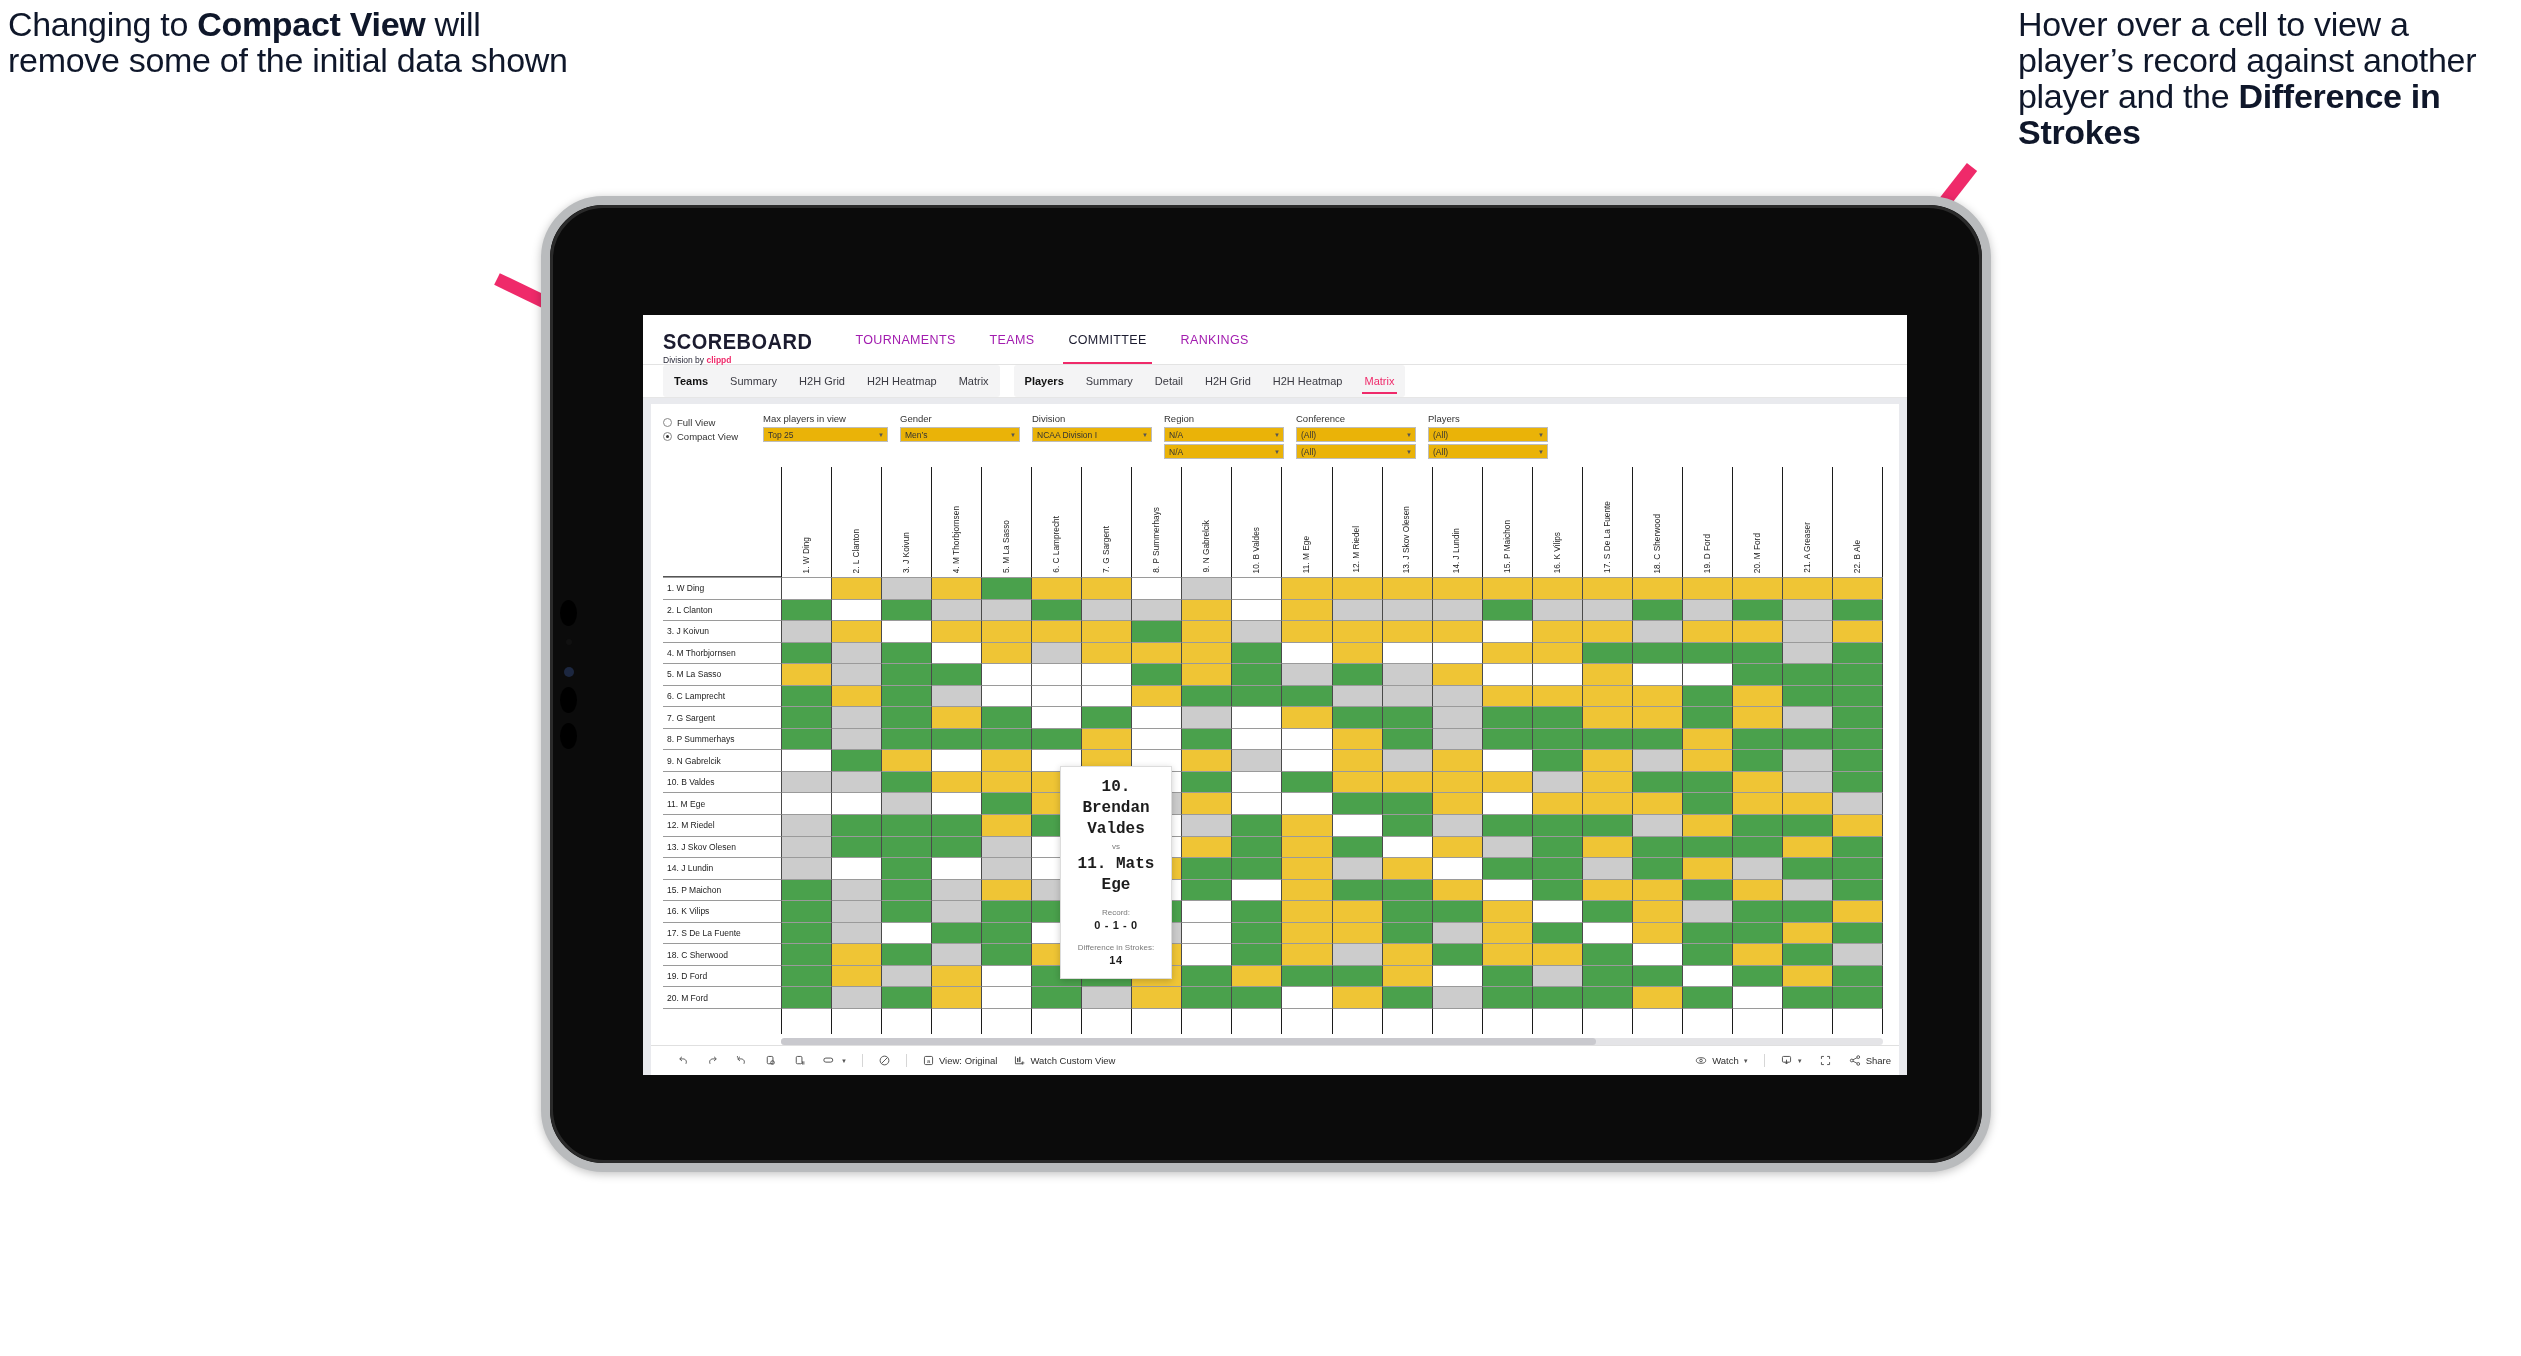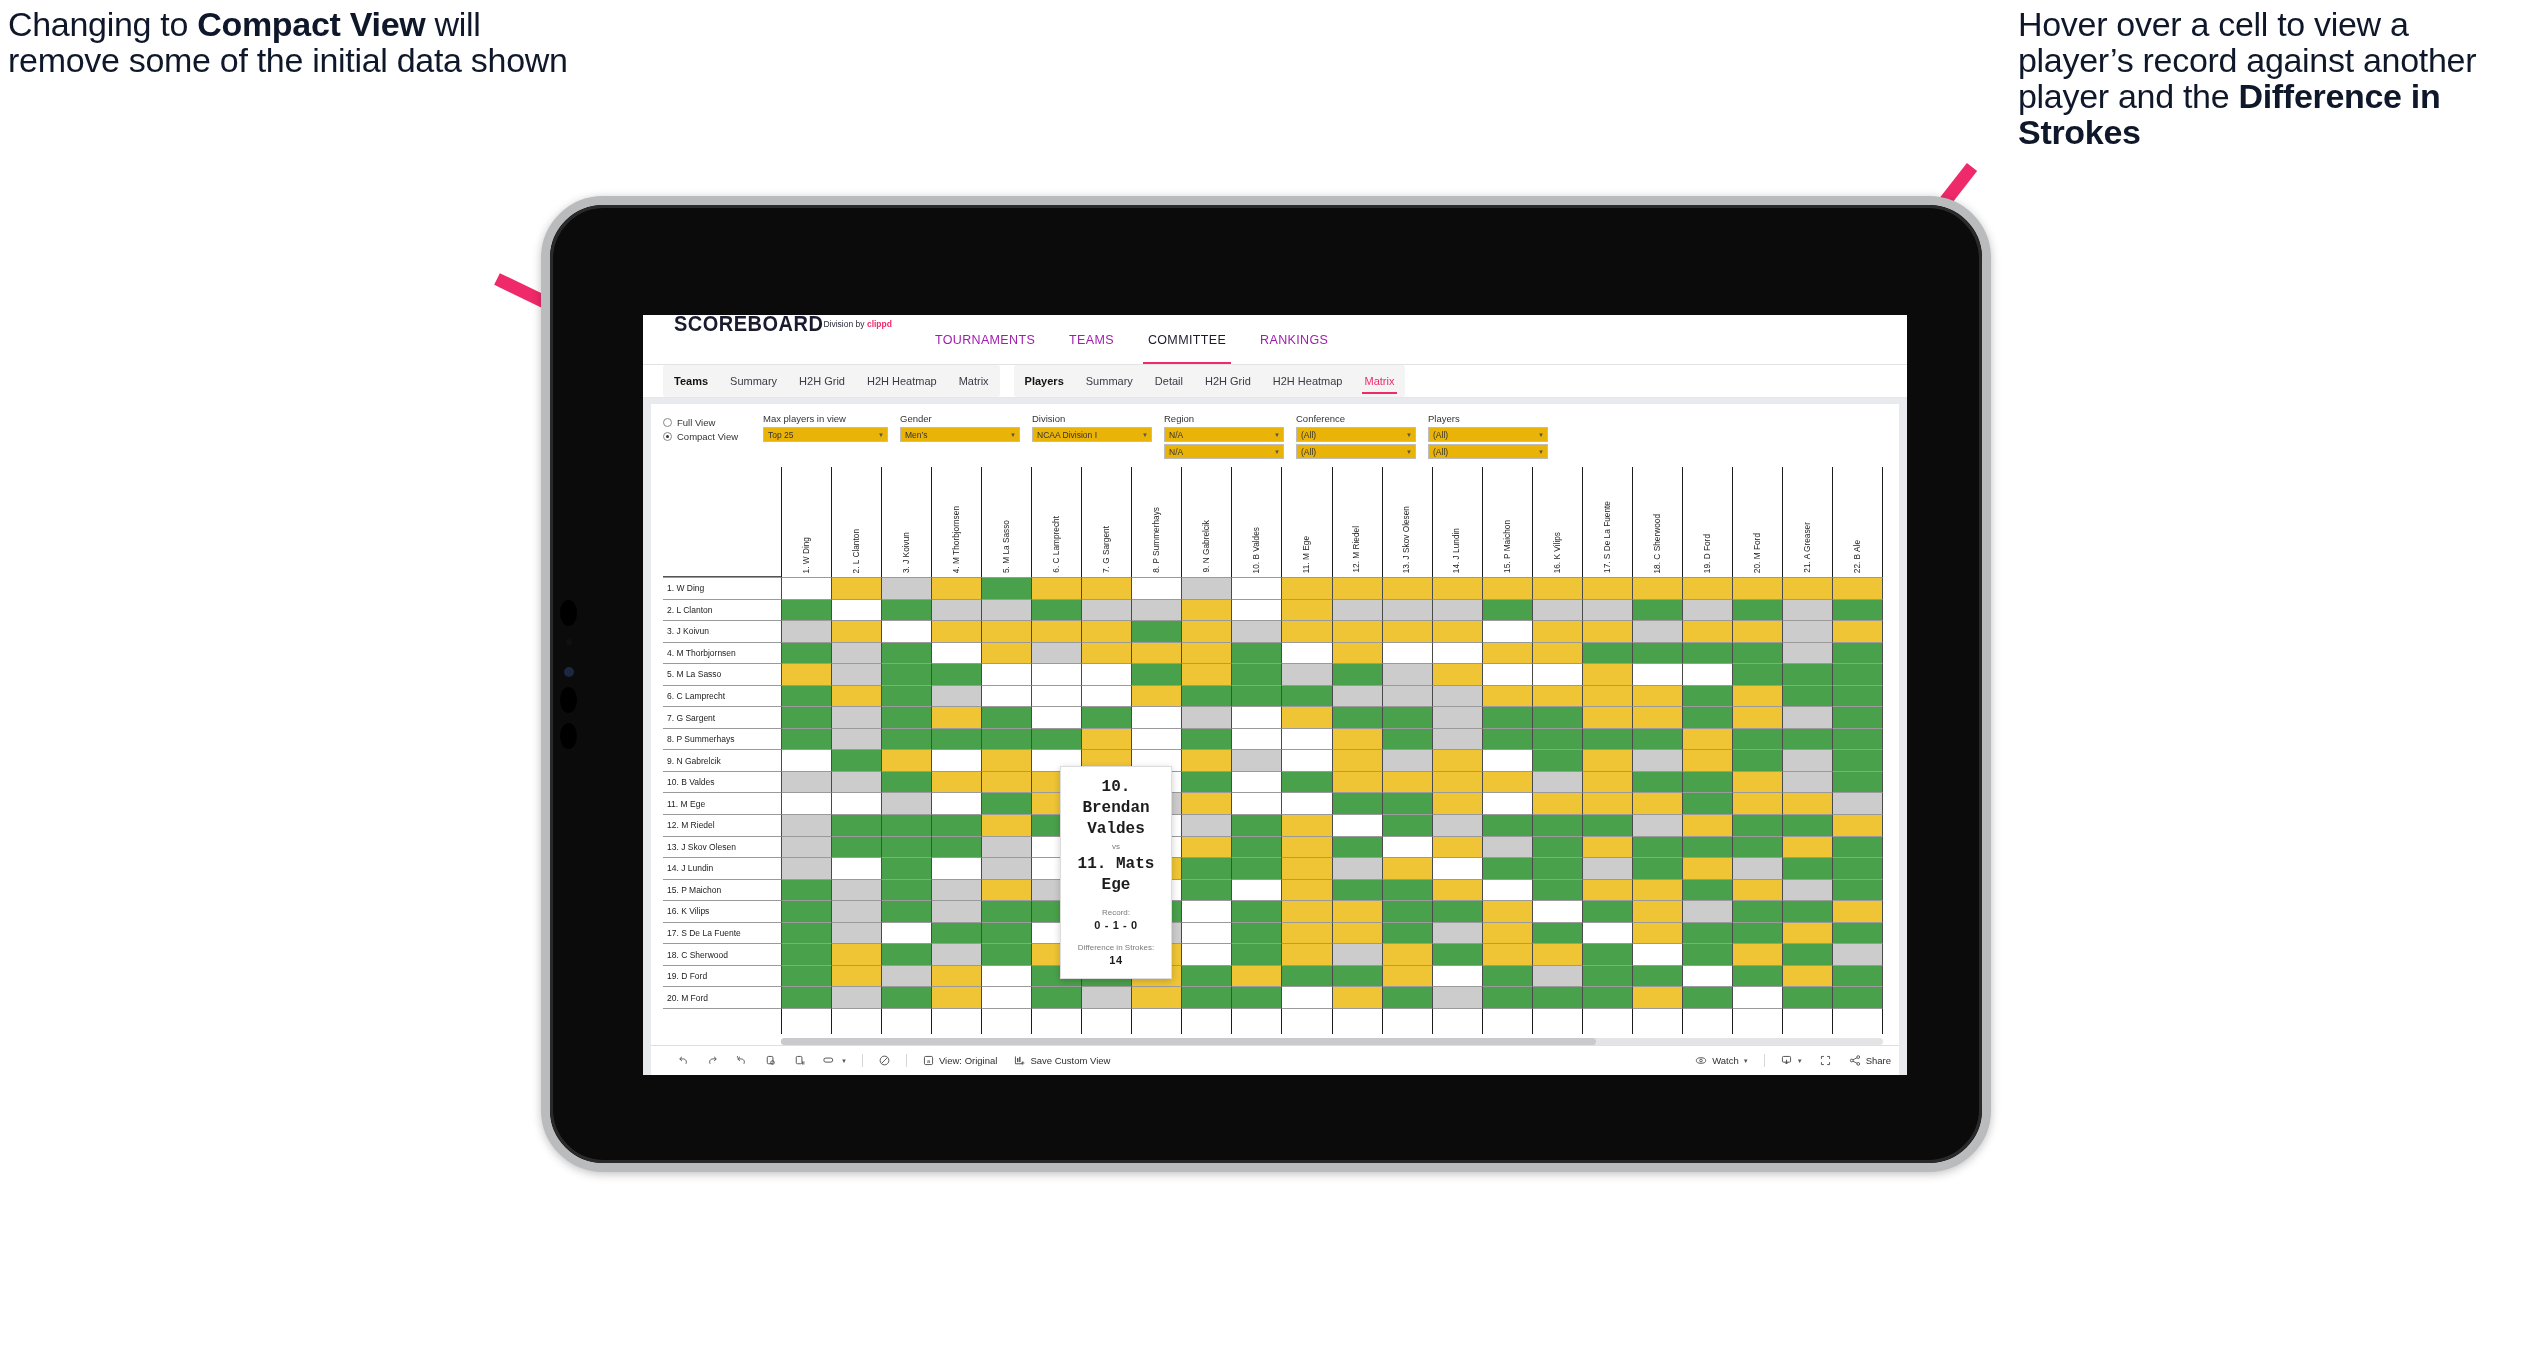--- a/index.html
+++ b/index.html
@@ -62,21 +62,21 @@
   }
 
   
   #topnav {
     height:50px; flex:0 0 50px;
     background:#fff;
     display:flex; align-items:stretch;
     border-bottom:1px solid #e3e3e3;
     padding-left:20px;
   }
-  #brand { display:flex; flex-direction:row; justify-content:flex-end; padding-right:26px;margin-left:11px; }
+  #brand { display:flex; flex-direction:column; justify-content:flex-end; padding-right:26px; }
   #brand-name {
     font-size:20px; font-weight:bold; letter-spacing:0.5px;
     color:#1b1b2f; font-family:"Liberation Sans", sans-serif;
     line-height:1;
     transform:scaleY(1.12);
     transform-origin:left center;
   }
   #brand-sub { font-size:8.5px; color:#2b2b3a; margin-top:5px; line-height:1; }
   #brand-sub .pink { color:#ef2a6a; font-weight:bold; }
   .topnav-item {
@@ -1073,21 +1073,21 @@
               </svg>
             <span>View: Original</span>
           </div>
           <div class="tb">
             <svg width="13" height="13" viewBox="0 0 16 16">
                 <path d="M3 3v9h9" fill="none" stroke="#444" stroke-width="1.1"></path>
                 <rect x="5" y="5" width="1.6" height="5" fill="#444"></rect>
                 <rect x="7.6" y="3.5" width="1.6" height="6.5" fill="#444"></rect>
                 <path d="M12 9v4M10 11h4" stroke="#444" stroke-width="1"></path>
               </svg>
-            <span>Save Custom View</span>
+            <span>Watch Custom View</span>
           </div>
           <div class="tbspacer"></div>
           <div class="tb">
             <svg width="14" height="13" viewBox="0 0 18 16">
                 <ellipse cx="9" cy="8" rx="6" ry="3.6" fill="none" stroke="#444" stroke-width="1.1"></ellipse>
                 <circle cx="9" cy="8" r="1.7" fill="none" stroke="#444" stroke-width="1.1"></circle>
               </svg>
             <span>Watch</span>
             <span class="caret">▼</span>
           </div>

